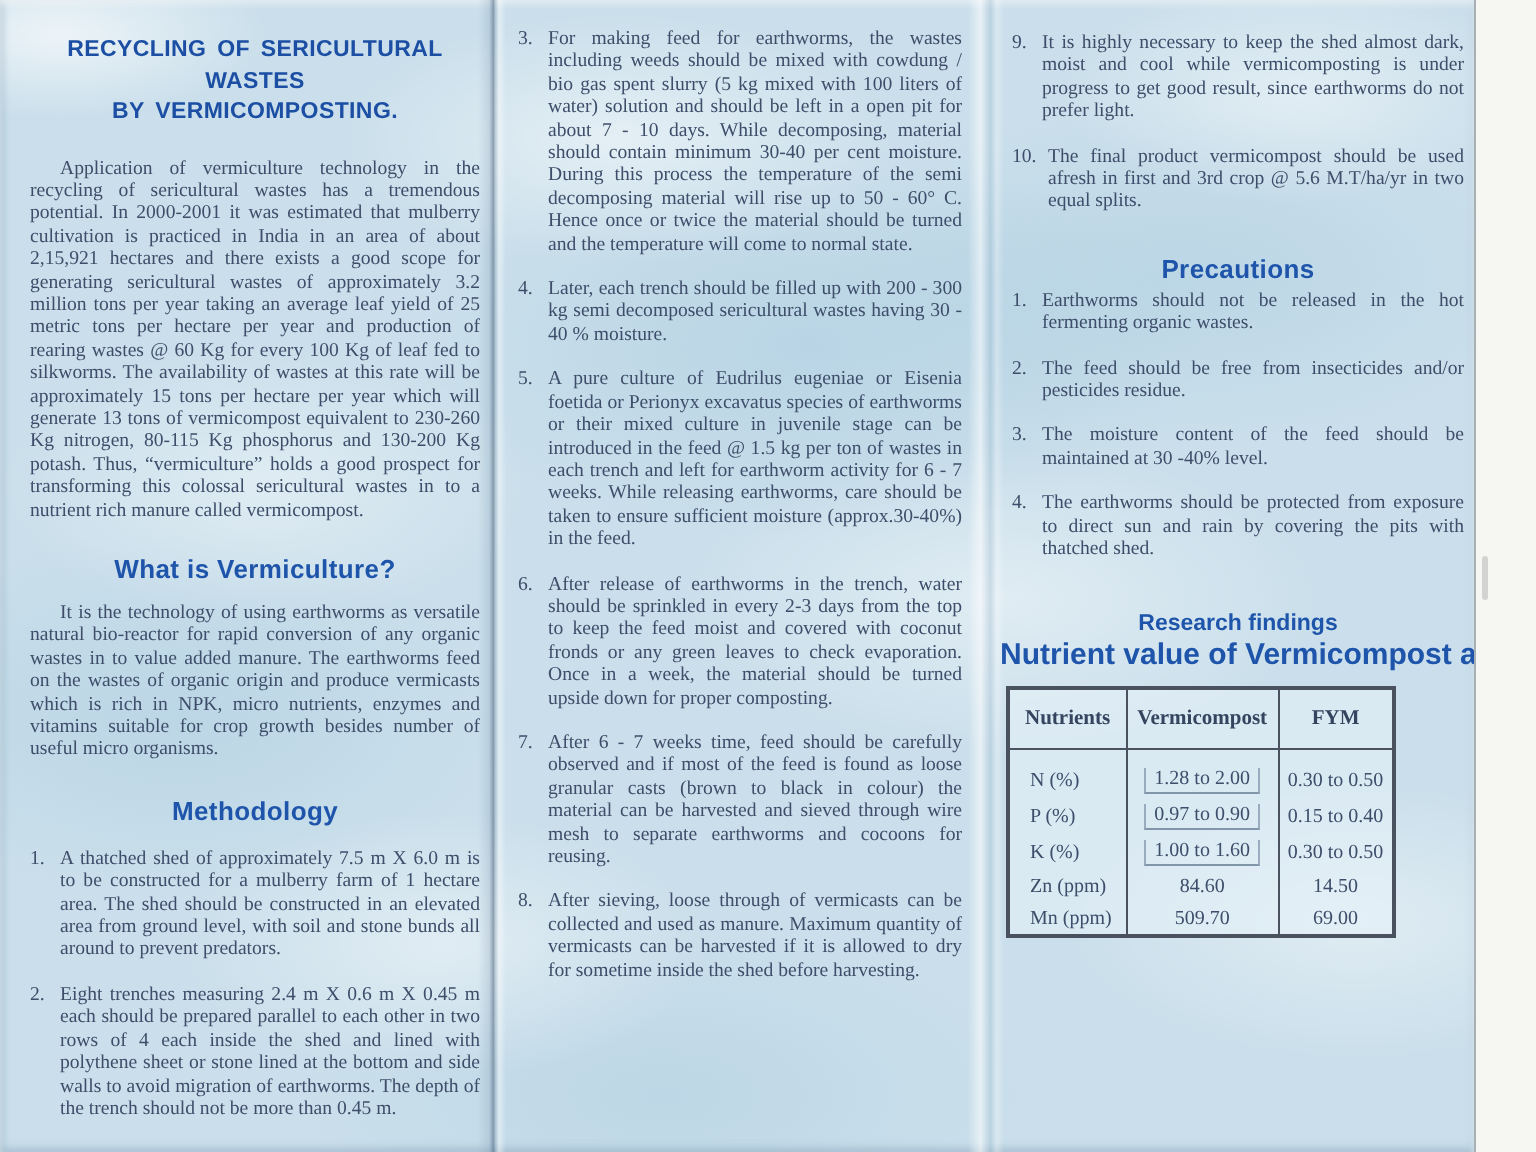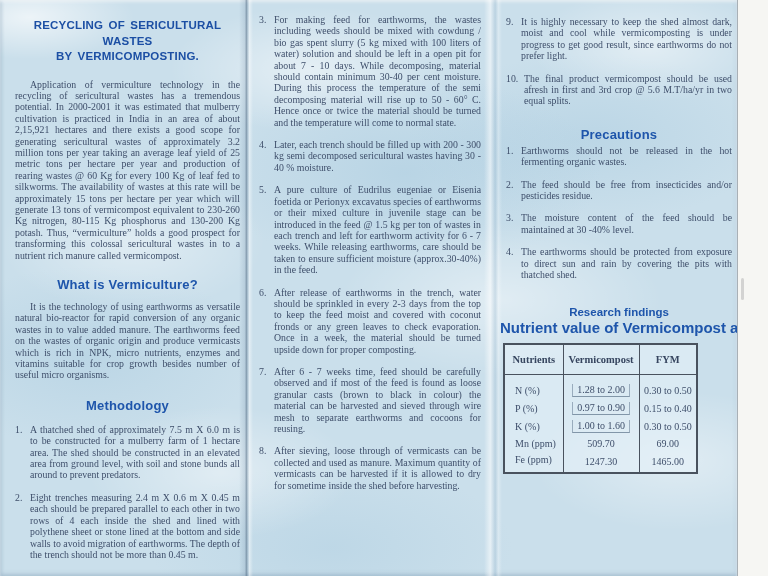--- a/index.html
+++ b/index.html
@@ -187,28 +187,28 @@
             <td class="nutrient-name">P (%)</td>
             <td class="c-sep"><span class="boxed-val">0.97 to 0.90</span></td>
             <td class="c-sep">0.15 to 0.40</td>
           </tr>
           <tr>
             <td class="nutrient-name">K (%)</td>
             <td class="c-sep"><span class="boxed-val">1.00 to 1.60</span></td>
             <td class="c-sep">0.30 to 0.50</td>
           </tr>
           <tr>
+            <td class="nutrient-name">Zn (ppm)</td>
+            <td class="c-sep">84.60</td>
+            <td class="c-sep">14.50</td>
+          </tr>
+          <tr>
             <td class="nutrient-name">Mn (ppm)</td>
             <td class="c-sep">509.70</td>
             <td class="c-sep">69.00</td>
-          </tr>
-          <tr>
-            <td class="nutrient-name" style="padding-bottom:7px;">Fe (ppm)</td>
-            <td class="c-sep">1247.30</td>
-            <td class="c-sep">1465.00</td>
           </tr>
         </tbody>
       </table>
     </div>
 
     <div class="fold-1"></div>
     <div class="fold-2"></div>
   </div>
   <div class="scan-mark"></div>
 </div>

